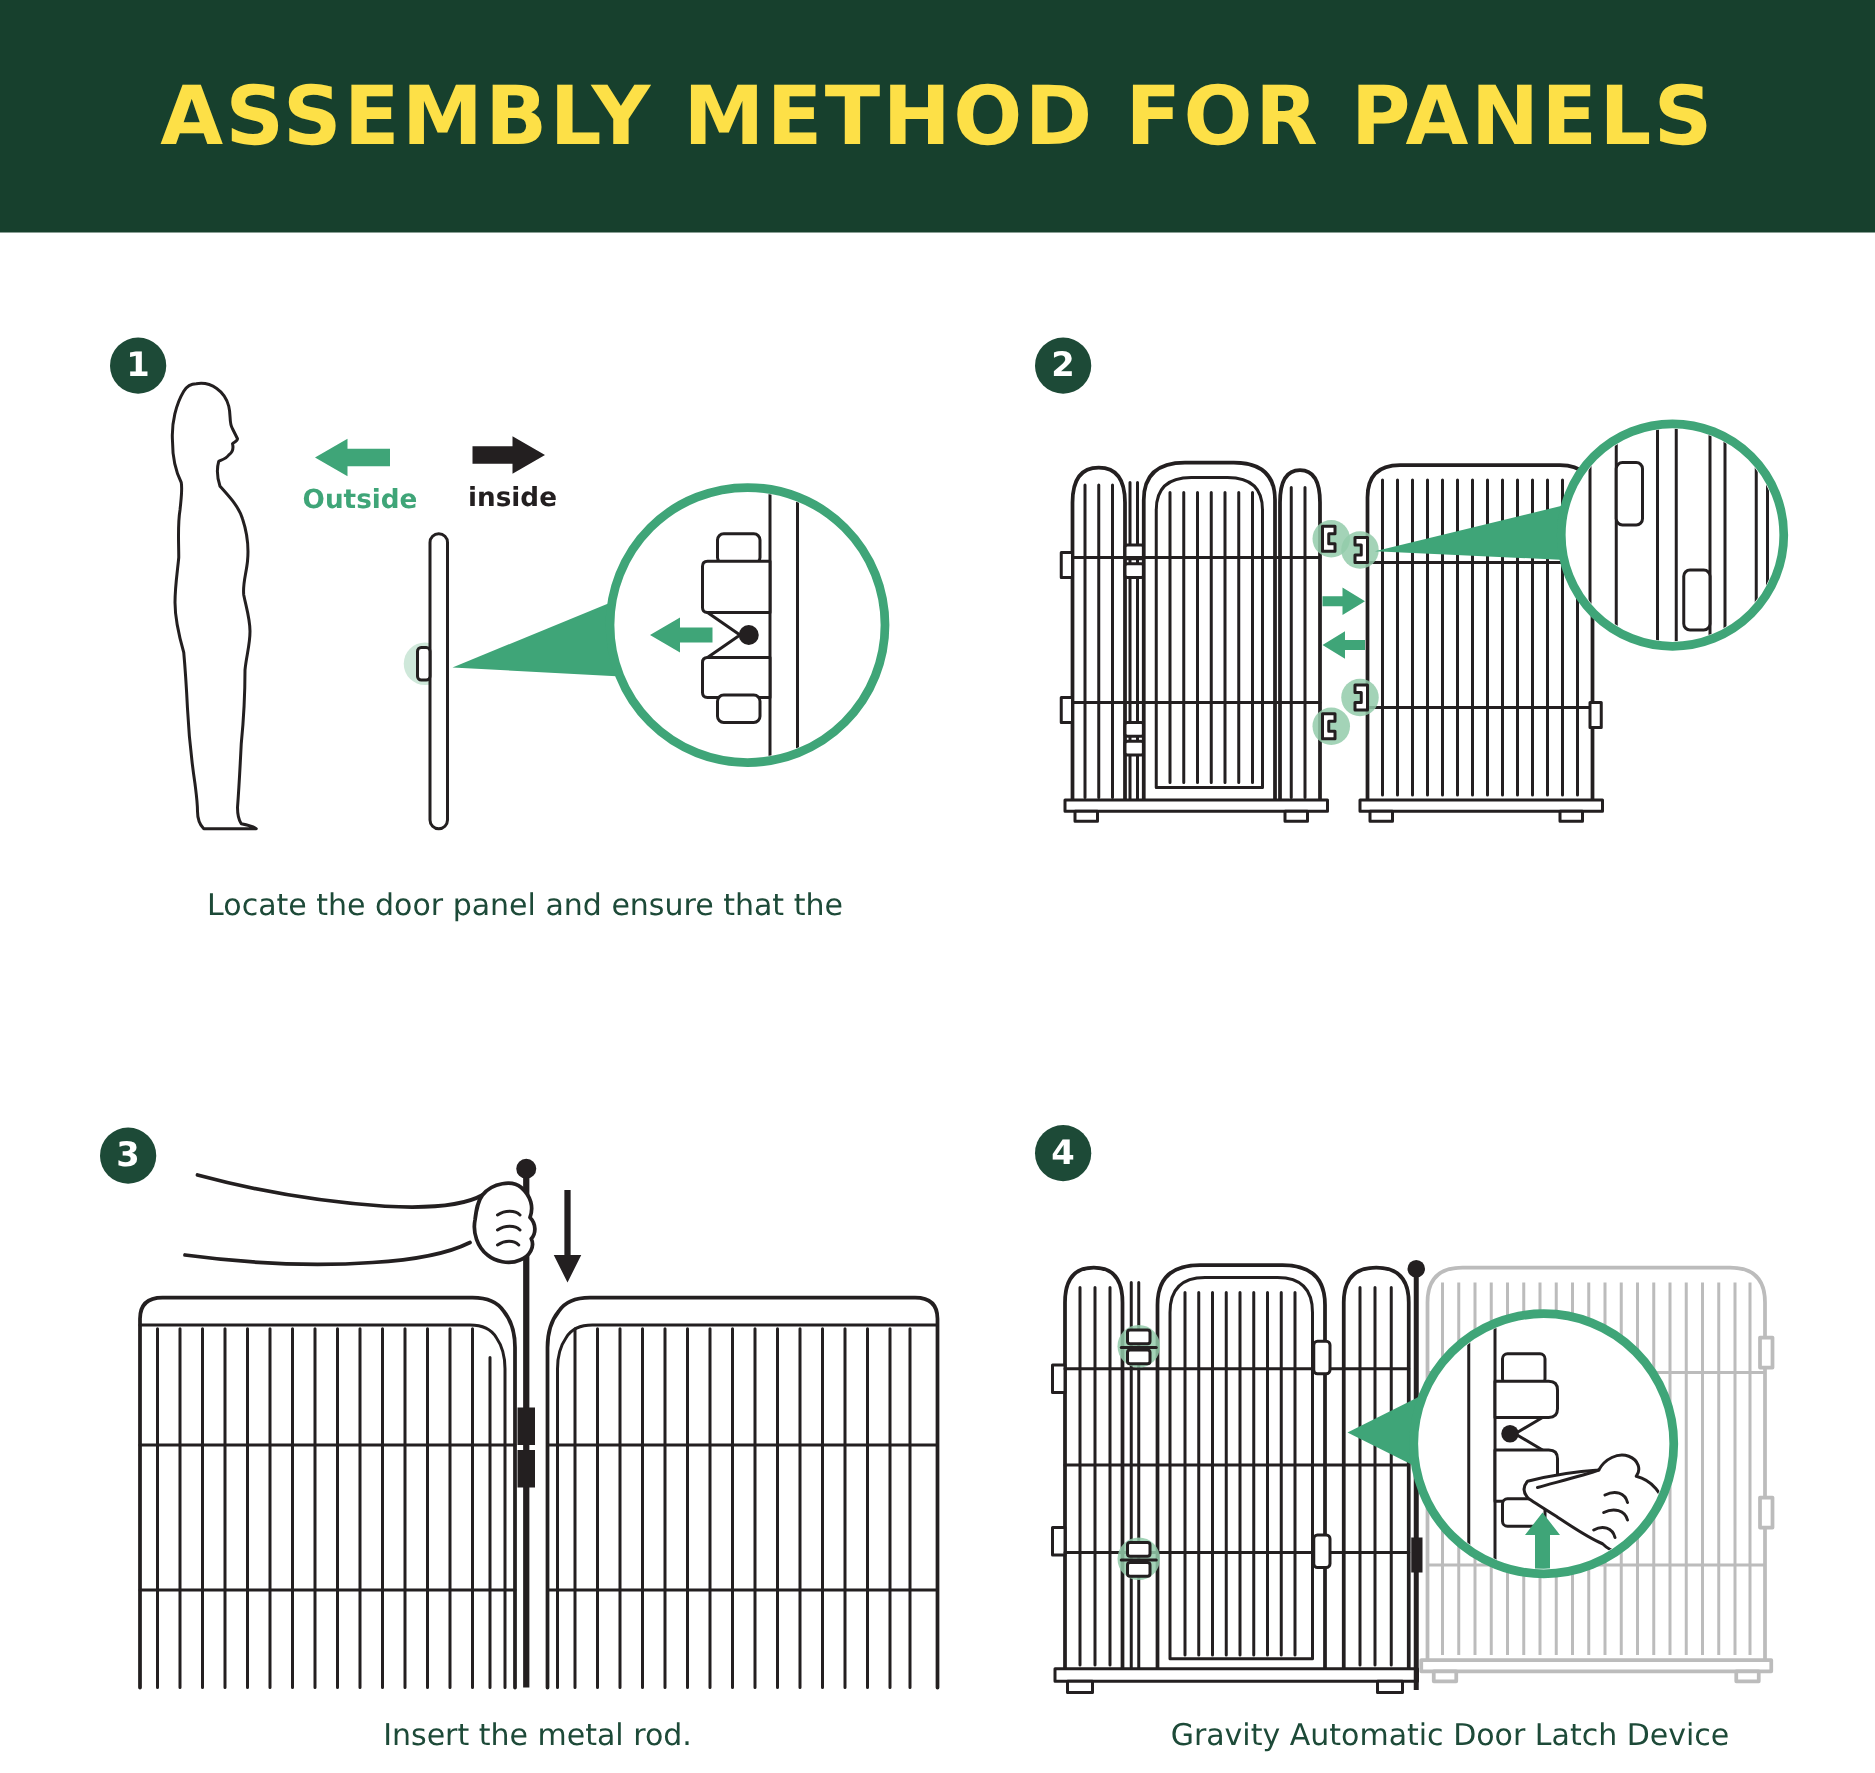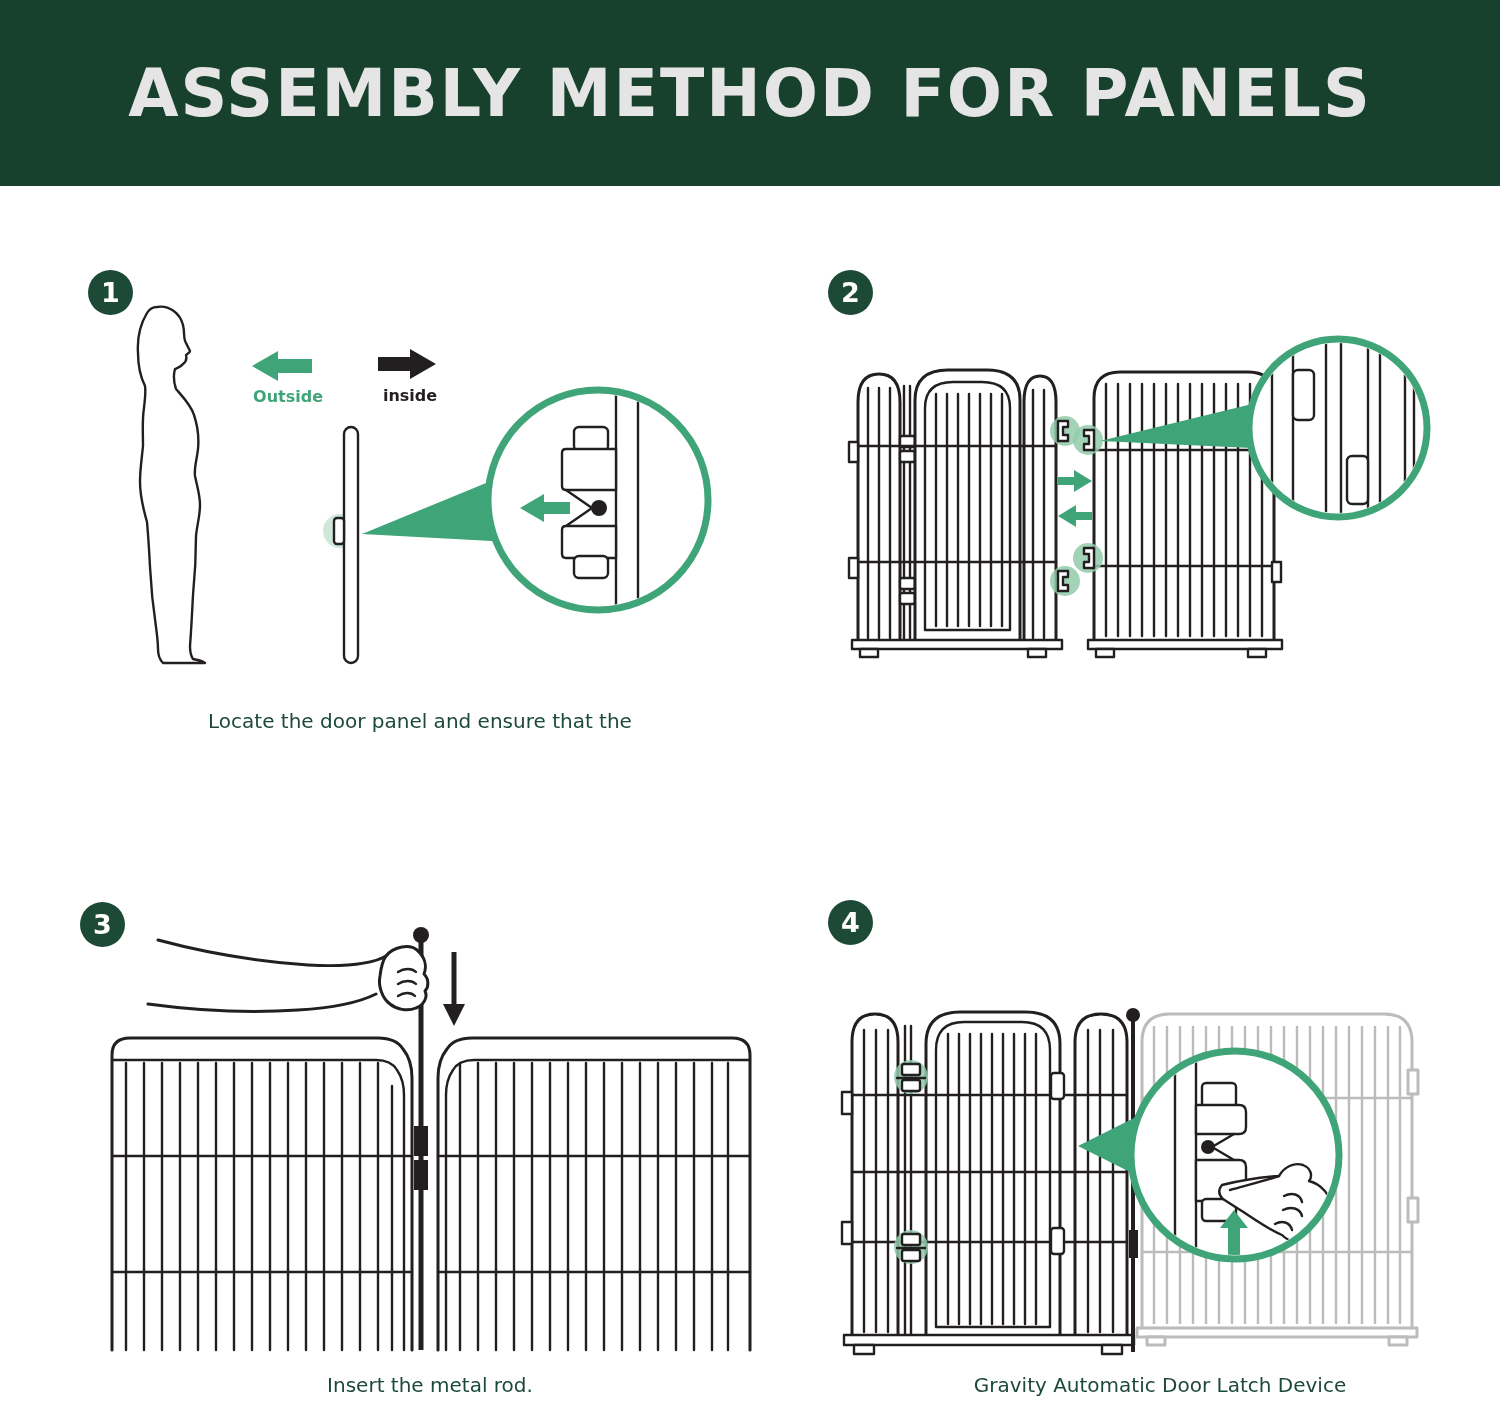--- a/index.html
+++ b/index.html
@@ -5,39 +5,39 @@
   :root{
     --header-bg:#17402d; --badge-bg:#1d4a37; --accent-green:#3fa578;
     --highlight-green:#93cbaa; --glow-green:#cfe8da; --caption:#1d4a38;
     --line:#231f20; --gray-line:#bcbcbc;
   }
   html,body{margin:0;padding:0;background:#fff;}
   .page{position:relative;width:1500px;height:1418px;background:#fff;overflow:hidden;
         font-family:"DejaVu Sans","Liberation Sans",sans-serif;}
   .header{position:absolute;left:0;top:0;width:1500px;height:186px;background:var(--header-bg);
           display:flex;align-items:center;justify-content:center;}
-  .header-title{color:#e5e5e5;font-size:65px;font-weight:700;letter-spacing:2px;white-space:nowrap;}
+  .header-title{color:#fde047;font-size:65px;font-weight:700;letter-spacing:2px;white-space:nowrap;}
   .step{position:absolute;}
   #step1{left:60px;top:250px;width:690px;height:570px;}
   #step2{left:820px;top:250px;width:680px;height:570px;}
   #step3{left:60px;top:880px;width:740px;height:538px;}
   #step4{left:820px;top:880px;width:680px;height:538px;}
   .badge{position:absolute;width:45px;height:45px;border-radius:50%;background:var(--badge-bg);
          color:#fff;font-size:27px;font-weight:700;display:flex;align-items:center;justify-content:center;z-index:3;}
   #step1 .badge{left:28px;top:20px;}
   #step2 .badge{left:8px;top:20px;}
   #step3 .badge{left:20px;top:22px;}
   #step4 .badge{left:8px;top:20px;}
   .illus{position:absolute;left:0;top:0;}
-  .caption{position:absolute;color:var(--caption);font-size:20px;line-height:1.34;text-align:center;}
+  .caption{position:absolute;color:var(--caption);font-size:24px;line-height:1.34;text-align:center;}
   #step1 .caption{top:458px;left:20px;width:680px;}
   #step2 .caption{top:452px;left:0;width:680px;}
   #step3 .caption{top:492px;left:0;width:740px;}
   #step4 .caption{top:492px;left:0;width:680px;}
-  .dir-label{position:absolute;font-size:16px;font-weight:700;transform:translateX(-50%);white-space:nowrap;}
+  .dir-label{position:absolute;font-size:21px;font-weight:700;transform:translateX(-50%);white-space:nowrap;}
   .dir-outside{left:228px;top:137px;color:var(--accent-green);}
   .dir-inside{left:350px;top:136px;color:var(--line);text-align:center;}
   
   .s-line{stroke:var(--line,#231f20);fill:none;stroke-width:3;stroke-linecap:round;stroke-linejoin:round;}
   .s-thin{stroke-width:2.4;}
   .s-linew{stroke:var(--line,#231f20);fill:#fff;stroke-width:3;stroke-linejoin:round;}
   .s-thinw{stroke-width:2.4;}
   .s-fill{fill:var(--line,#231f20);stroke:none;}
   .s-acc{fill:var(--accent-green,#3fa578);stroke:none;}
   .s-accstroke{stroke:var(--accent-green,#3fa578);fill:none;stroke-width:7;}

